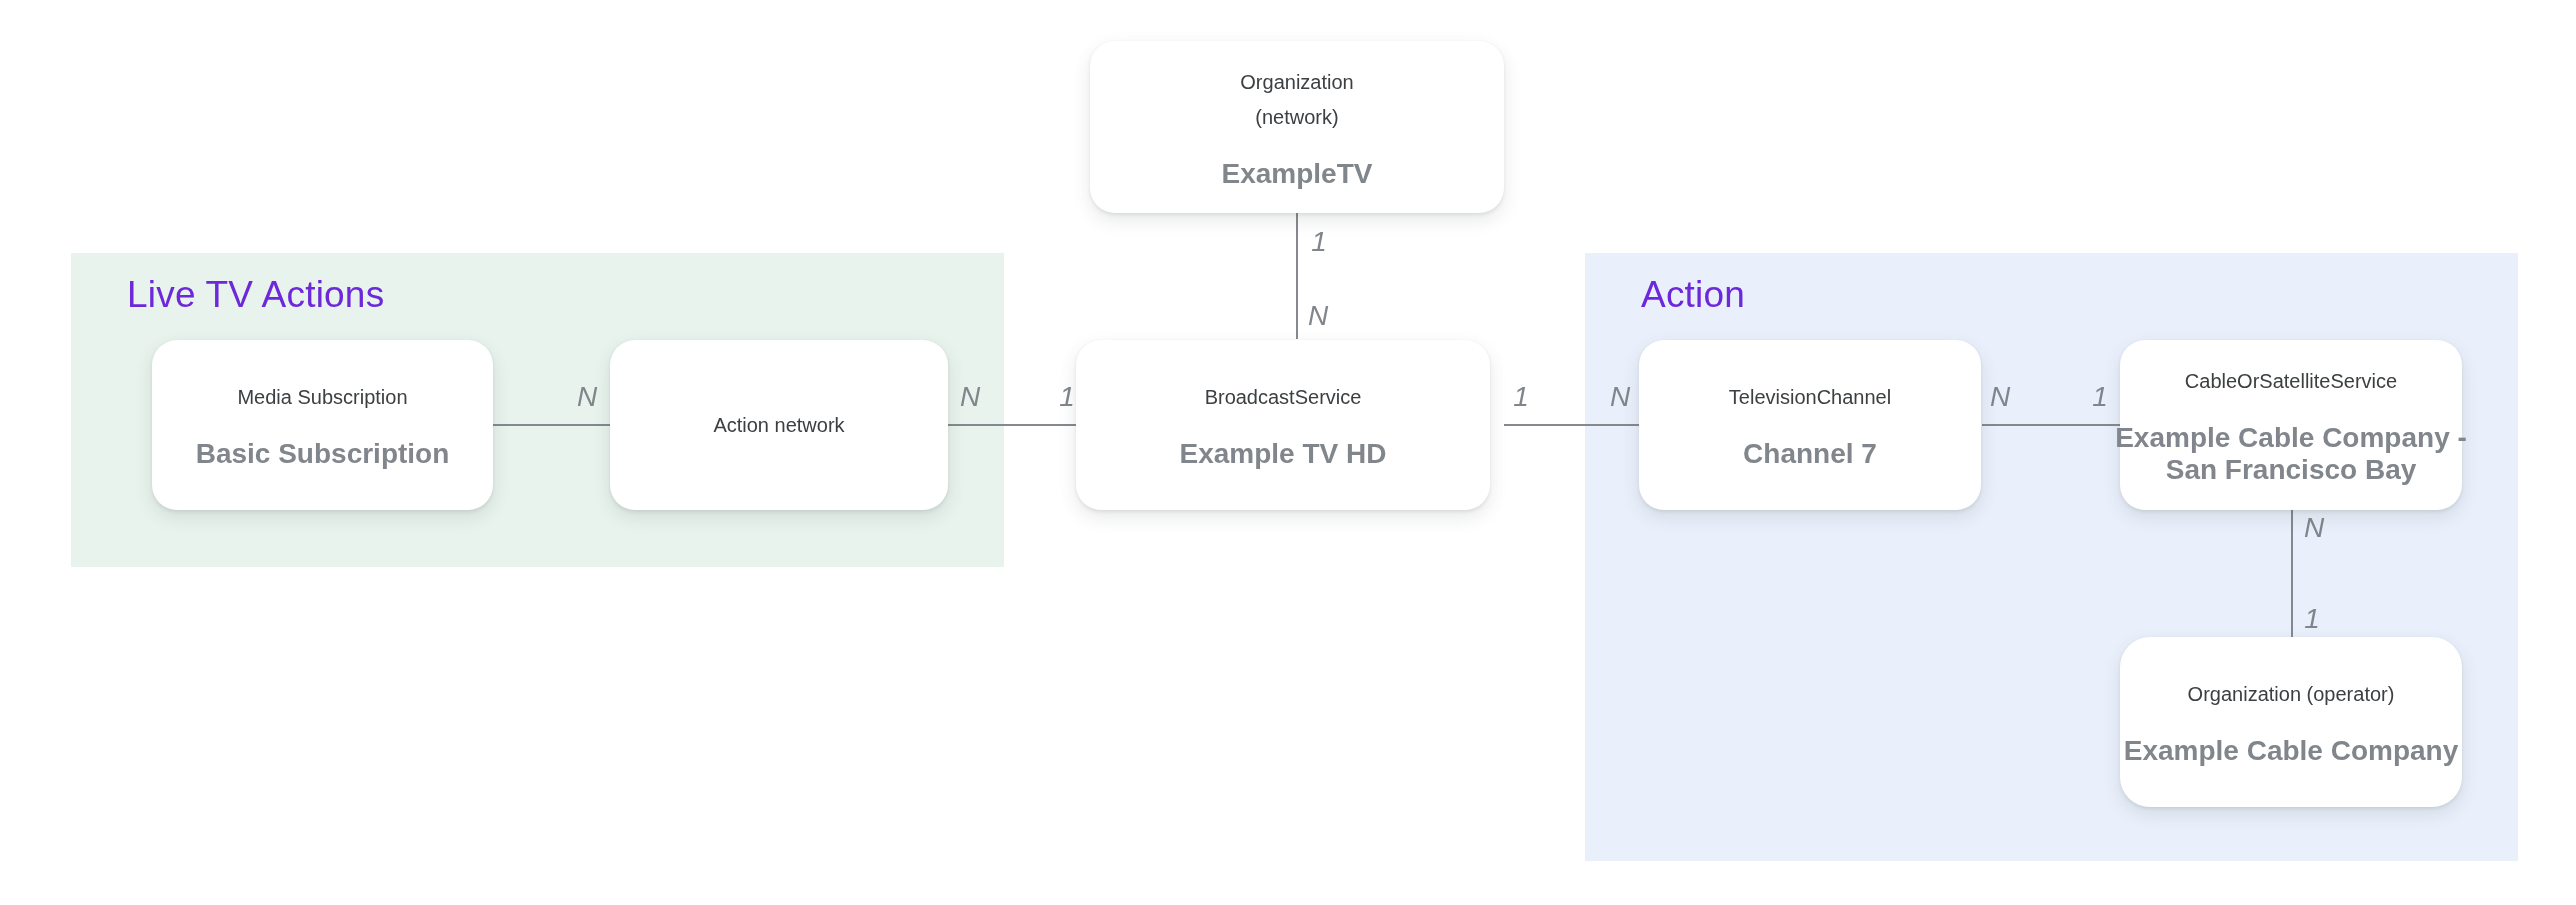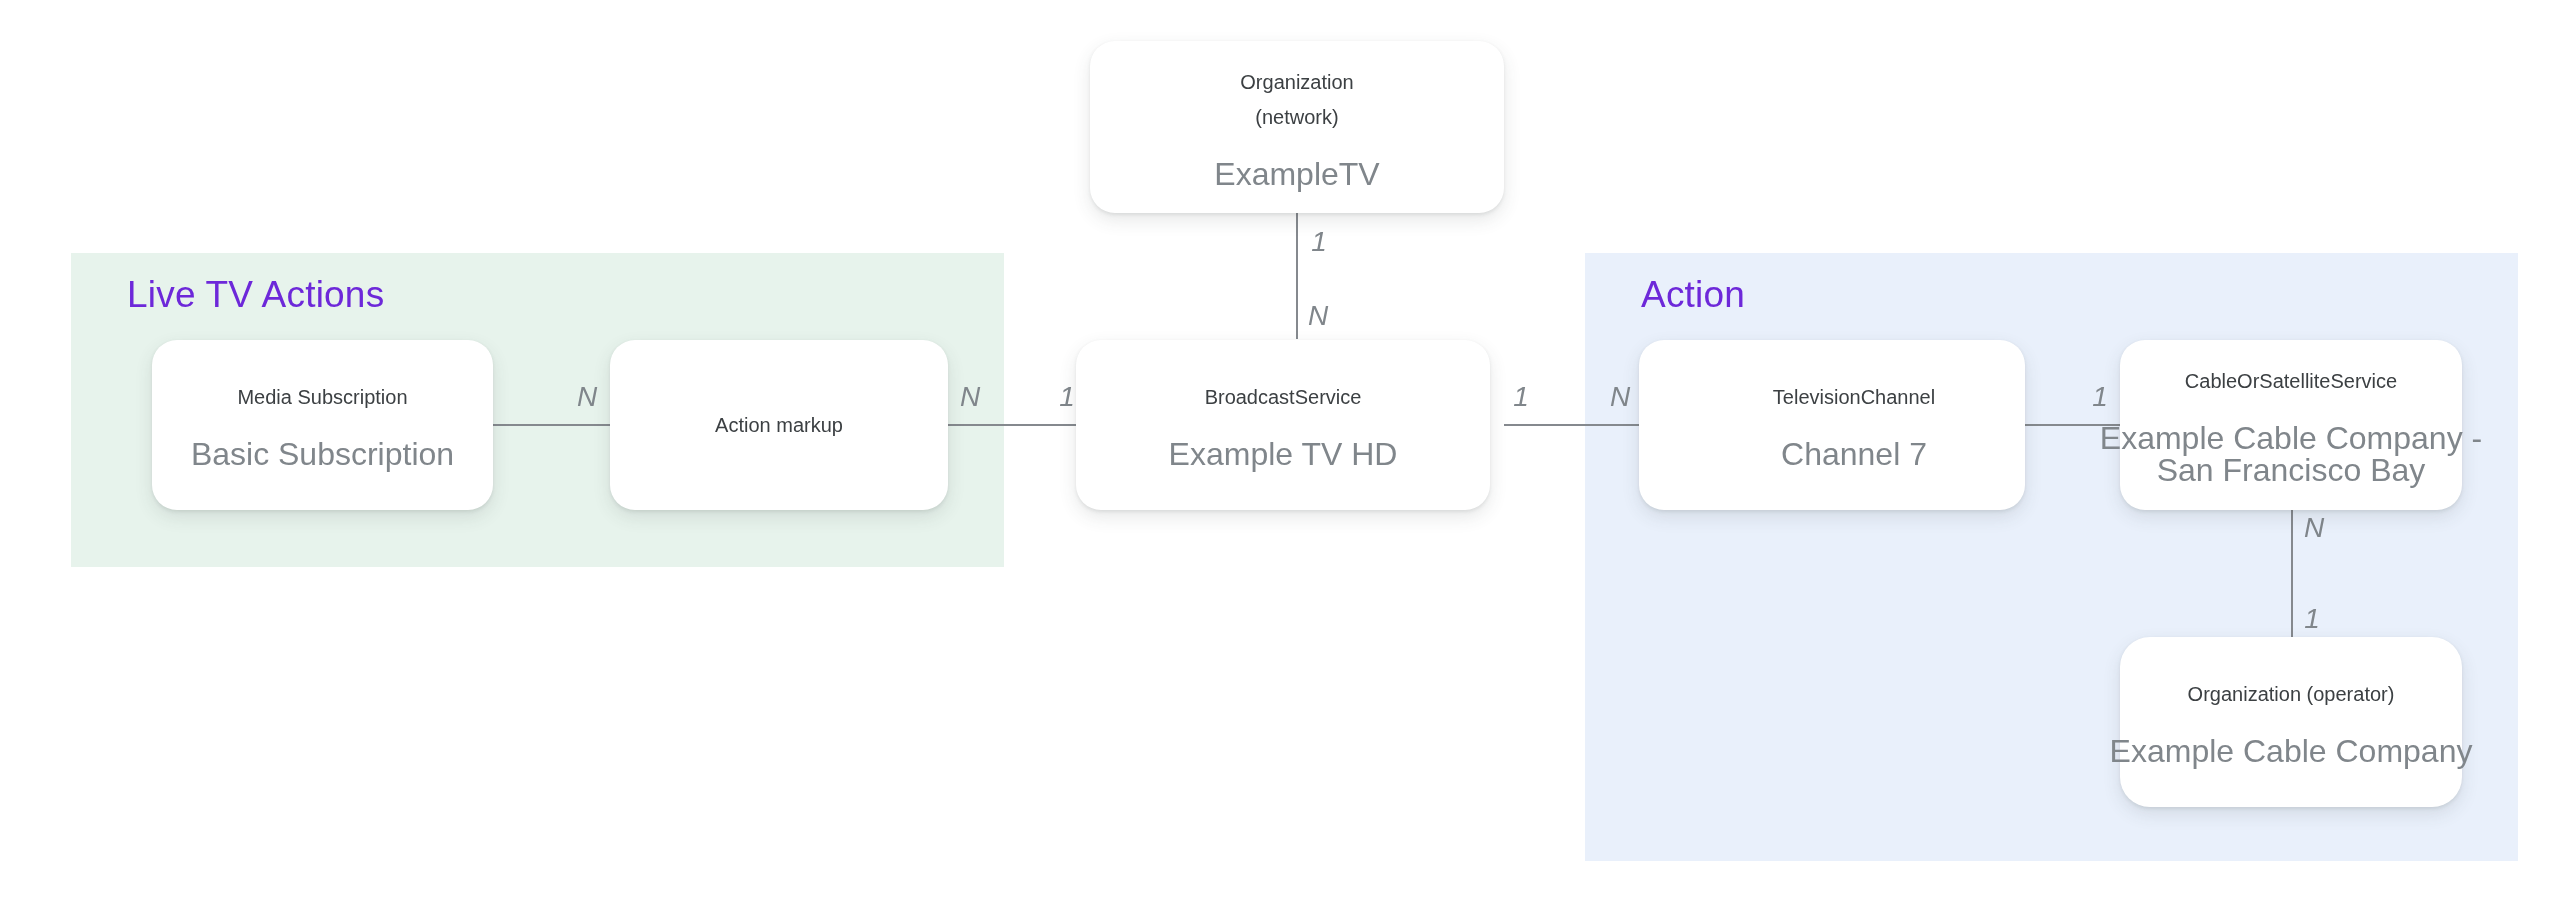--- a/index.html
+++ b/index.html
@@ -10,21 +10,21 @@
   .region-live{left:71px;top:253px;width:933px;height:314px;background:#E7F3EC;}
   .region-lineups{left:1585px;top:253px;width:933px;height:608px;background:#E9F0FB;}
   .region-title{position:absolute;left:56px;top:19.5px;font-size:37px;line-height:1.2;color:#6d28d9;letter-spacing:0.2px;}
 
   .node{position:absolute;background:#ffffff;border-radius:25px;
         box-shadow:0 1.8px 3.5px rgba(60,64,67,.10),0 7px 17.7px rgba(60,64,67,.12);
         display:flex;flex-direction:column;align-items:center;justify-content:center;
         gap:23px;text-align:center;}
   .node-title{font-size:20px;line-height:35px;color:#3C4043;}
   .node-title > div{white-space:nowrap;}
-  .node-subtitle{font-size:32px;line-height:32px;color:#80868B;font-weight:400;}
+  .node-subtitle{font-size:28px;line-height:32px;color:#80868B;font-weight:700;}
   .node-subtitle > div{white-space:nowrap;}
 
   .hline{position:absolute;height:1.8px;background:#85898E;}
   .vline{position:absolute;width:1.8px;background:#85898E;}
 
   .card-label{position:absolute;transform:translate(-50%,-50%);
               font-size:28px;font-style:italic;font-weight:500;color:#80868B;}
 </style>
 </head>
 <body>
@@ -81,37 +81,37 @@
       <div></div>
     </div>
     <div class="node-subtitle">
       <div>Basic Subscription</div>
       <div></div>
     </div>
   </div>
 
   <div class="node" style="left:610px;top:340px;width:338px;height:170px;">
     <div class="node-title">
-      <div>Action markup</div>
+      <div>Action network</div>
       <div></div>
     </div>
   </div>
 
   <div class="node" style="left:1076px;top:340px;width:414px;height:170px;">
     <div class="node-title">
       <div>BroadcastService</div>
       <div></div>
     </div>
     <div class="node-subtitle">
       <div>Example TV HD</div>
       <div></div>
     </div>
   </div>
 
-  <div class="node" style="left:1639px;top:340px;width:342px;height:170px;padding-left:44px;">
+  <div class="node" style="left:1639px;top:340px;width:342px;height:170px;">
     <div class="node-title">
       <div>TelevisionChannel</div>
       <div></div>
     </div>
     <div class="node-subtitle">
       <div>Channel 7</div>
       <div></div>
     </div>
   </div>
 

